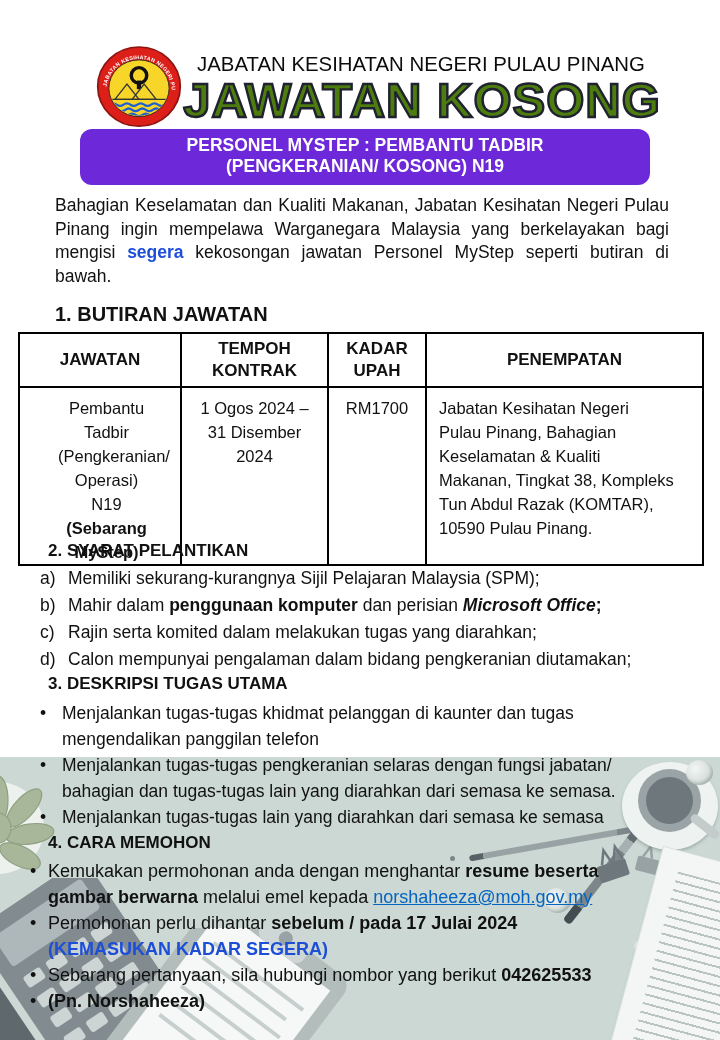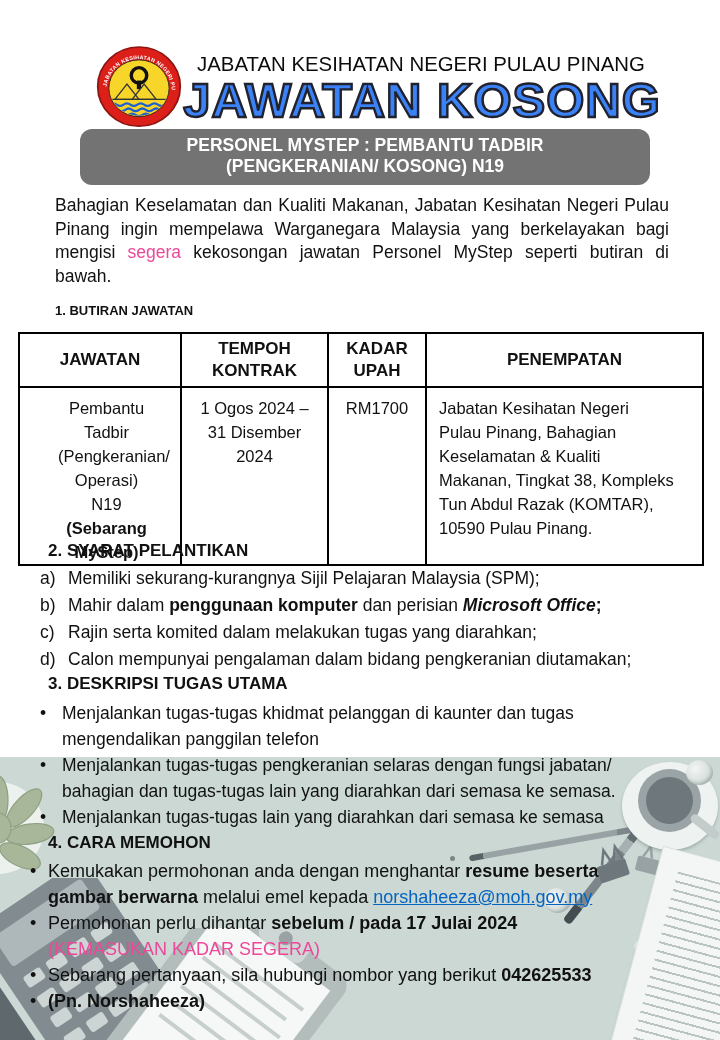--- a/index.html
+++ b/index.html
@@ -5,49 +5,49 @@
   * { margin:0; padding:0; box-sizing:border-box; }
   html,body { background:#888; }
   #page {
     position:relative; width:720px; height:1040px; margin:0 auto;
     background:#ffffff; overflow:hidden;
     font-family:"Liberation Sans", sans-serif; color:#111;
   }
   .abs { position:absolute; }
   .b { font-weight:bold; }
   .bi { font-weight:bold; font-style:italic; }
-  .red { color:#ec4899; font-weight:normal; }
+  .red { color:#1d4ed8; font-weight:bold; }
 
   
   #logo { left:96px; top:46px; width:86px; height:82px; }
   #dept-title {
     left:178px; top:52px; width:486px; text-align:center;
     font-size:21px; letter-spacing:0px; color:#0c0c0c; white-space:nowrap;
     transform:scaleX(0.97); transform-origin:center;
   }
   #big-title {
     left:172px; top:72px; width:500px; text-align:center; white-space:nowrap;
     font-size:49px; font-weight:bold; letter-spacing:1px;
-    color:#3b82f6; -webkit-text-stroke:2.4px #20222f;
+    color:#4d7c0f; -webkit-text-stroke:2.4px #20222f;
     text-shadow:0 0 1px #20222f;
   }
   #banner {
-    left:80px; top:129px; width:570px; height:56px; background:#737373;
+    left:80px; top:129px; width:570px; height:56px; background:#6d28d9;
     border-radius:12px; color:#fff; text-align:center;
     font-weight:bold; font-size:17.5px; line-height:21px; padding-top:6px;
   }
 
   
   #intro {
     left:55px; top:194px; width:614px; font-size:17.5px; line-height:23.5px;
     text-align:justify;
   }
 
   
-  #heading1 { left:55px; top:303px; font-size:13px; font-weight:bold; }
+  #heading1 { left:55px; top:303px; font-size:20px; font-weight:bold; }
   #job-table { left:18px; top:332px; width:684px; border-collapse:collapse; table-layout:fixed; }
   #job-table th, #job-table td { border:2px solid #000; vertical-align:top; }
   #job-table th { height:54px; vertical-align:middle; font-size:17px; text-align:center; line-height:22px; }
   #job-table td { font-size:16.5px; line-height:24px; padding-top:8px; height:148px; }
   td.c { text-align:center; }
   #cell-jawatan  { padding-left:38px; padding-right:25px; }
   #cell-tempoh   { padding-left:10px; padding-right:10px;margin-top:22px; }
   #cell-penempatan { text-align:left; padding:8px 28px 0 12px; }
 
   

